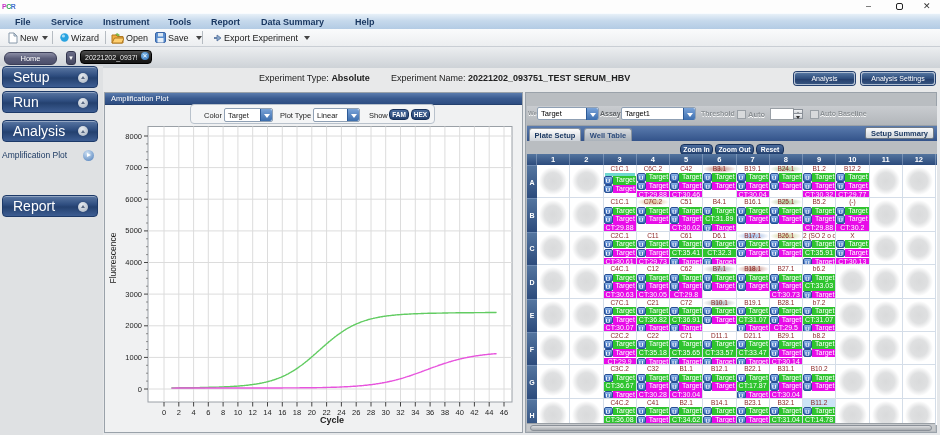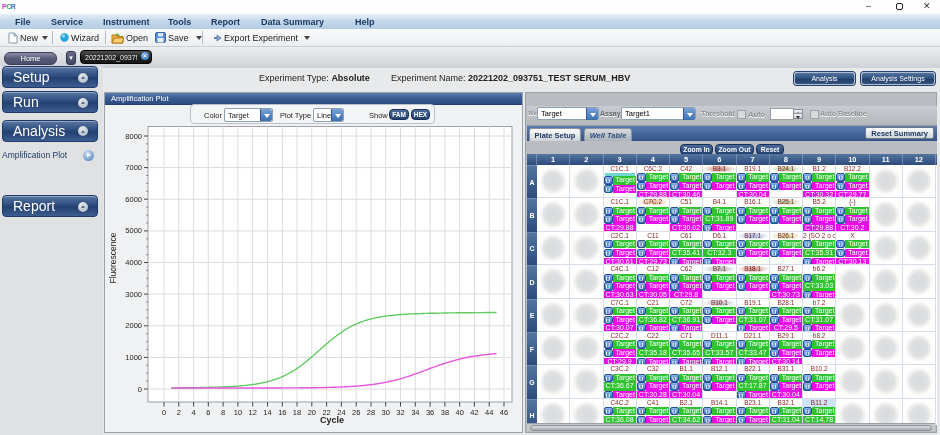--- a/index.html
+++ b/index.html
@@ -42,21 +42,21 @@
 .dlabel { color:#5d6165; text-shadow:0 1px 0 #fff; font-weight:bold; }
 .chk { width:9px; height:9px; background:#d8dadc; border:1px solid #9aa0a6; }
 .spin { width:24px; height:12px; background:#fff; border:1px solid #9aa0a6; }
 .spin .up,.spin .dn { position:absolute; right:-10px; width:10px; height:6px; background:linear-gradient(180deg,#f4f5f6,#c8ccd0); border:1px solid #8a9098; }
 .spin .up { top:0 } .spin .dn { bottom:0 }
 .spin .up:after { content:""; position:absolute; left:2px; top:1.5px; border-left:2.5px solid transparent; border-right:2.5px solid transparent; border-bottom:3px solid #333; }
 .spin .dn:after { content:""; position:absolute; left:2px; top:1.5px; border-left:2.5px solid transparent; border-right:2.5px solid transparent; border-top:3px solid #333; }
 .tabrow { position:absolute; left:1px; top:33px; width:410px; height:15px; background:linear-gradient(180deg,#5b7cae,#33538a); }
 .ptab { position:absolute; bottom:0; height:13px; border-radius:3px 3px 0 0; font-size:7.5px; font-weight:bold; line-height:13px; text-align:center; }
 .ptab.on { left:2px; width:52px; background:linear-gradient(180deg,#fdfdfd,#cdd2d8); color:#17355f; border:1px solid #8a94a0; border-bottom:none; }
-.ptab.off { left:57px; width:48px; background:linear-gradient(180deg,#d8dce0,#aab2ba); color:#2d4c7c; border:1px solid #8a94a0; border-bottom:none;font-style:italic; }
+.ptab.off { left:57px; width:48px; background:linear-gradient(180deg,#d8dce0,#aab2ba); color:#2d4c7c; border:1px solid #8a94a0; border-bottom:none; }
 .rsbtn { position:absolute; right:3px; top:1px; height:12px; background:linear-gradient(180deg,#fafbfc,#d2d6da); border:1px solid #6d7886; border-radius:2px; color:#17355f; font-size:7.5px; font-weight:bold; line-height:11px; padding:0 5px; }
 .zoomrow { position:absolute; left:1px; top:48px; width:410px; height:14px; background:#b9bdc1; }
 .zbtn { position:absolute; top:3px; height:11px; border-radius:4px; background:linear-gradient(180deg,#4a6b9c,#23406e); border:1px solid #16305a; color:#fff; font-size:6.8px; font-weight:bold; line-height:10px; text-align:center; }
 .plate { position:absolute; left:1px; top:61px; width:410px; height:271px; background:#fff; overflow:hidden; }
 .colhdr { display:flex; height:11px; background:linear-gradient(180deg,#54759f,#2c4b7c); color:#fff; font-size:7.5px; font-weight:bold; }
 .colhdr div { width:33.25px; text-align:center; line-height:11px; box-sizing:border-box; border-right:1px solid rgba(200,215,235,.35); }
 .colhdr .corner { width:10px; }
 .prow { display:flex; height:33.4px; }
 .rowhdr { width:10px; background:linear-gradient(180deg,#54759f,#2c4b7c); color:#fff; font-size:7px; font-weight:bold; display:flex; align-items:center; justify-content:center; border-top:1px solid #6f8cb4; flex:none; }
 .cell { width:33.25px; border-right:1px solid #d4dde8; border-bottom:1px solid #d4dde8; background:#fff; position:relative; overflow:hidden; flex:none; }
@@ -135,21 +135,21 @@
   <div class="sbtn" style="top:53.5px">Analysis<span class="circ"></span></div>
   <div class="sitem" style="top:81px; height:17px; line-height:17px; background:#dfe1e3;"><span style="padding-left:2px">Amplification Plot</span><span class="circ" style="top:3px"></span></div>
   <div class="sbtn" style="top:129px">Report<span class="circ"></span></div>
 </div>
 <div class="panel" id="amp">
   <div class="phdr">Amplification Plot</div>
   <div class="ampctl">
     <span style="position:absolute;left:13px;top:6px">Color</span>
     <span class="dd" style="position:absolute;left:33px;top:3px;width:49px">Target<span class="ddb"></span></span>
     <span style="position:absolute;left:89px;top:6px">Plot Type</span>
-    <span class="dd" style="position:absolute;left:122px;top:3px;width:31px">Linear<span class="ddb"></span></span>
+    <span class="dd" style="position:absolute;left:122px;top:3px;width:47px">Linear<span class="ddb"></span></span>
     <span style="position:absolute;left:178px;top:6px">Show</span>
     <span class="pill" style="position:absolute;left:198px;top:4px;width:20px;text-align:center;padding:0">FAM</span>
     <span class="pill" style="position:absolute;left:220px;top:4px;width:19px;text-align:center;padding:0">HEX</span>
   </div>
   <div class="chartwrap">
       <svg width="417" height="326" style="position:absolute;left:0;top:0">
         <rect x="43.0" y="21.5" width="364.0" height="275.5" fill="#ffffff" stroke="#9aa0a6" stroke-width="1"></rect>
         <line x1="59.0" y1="21.5" x2="59.0" y2="297.0" stroke="#dcdcdc" stroke-width="1"></line>
         <line x1="73.8" y1="21.5" x2="73.8" y2="297.0" stroke="#dcdcdc" stroke-width="1"></line>
         <line x1="88.6" y1="21.5" x2="88.6" y2="297.0" stroke="#dcdcdc" stroke-width="1"></line>
@@ -292,21 +292,21 @@
     <span class="spin" style="left:243px; top:2px">
         <span class="up"></span>
         <span class="dn"></span>
       </span>
     <span class="chk" style="left:283px"></span>
     <span class="glabel" style="left:293px; font-size:7px">Auto Baseline</span>
   </div>
   <div class="tabrow">
     <span class="ptab on">Plate Setup</span>
     <span class="ptab off">Well Table</span>
-    <span class="rsbtn">Reset Summary</span>
+    <span class="rsbtn">Setup Summary</span>
   </div>
   <div class="zoomrow">
     <span class="zbtn" style="left:153px; width:33px">Zoom In</span>
     <span class="zbtn" style="left:188px; width:39px">Zoom Out</span>
     <span class="zbtn" style="left:229px; width:28px">Reset</span>
   </div>
   <div class="plate">
     <div class="colhdr">
         <div class="corner"></div>
         <div>1</div>

